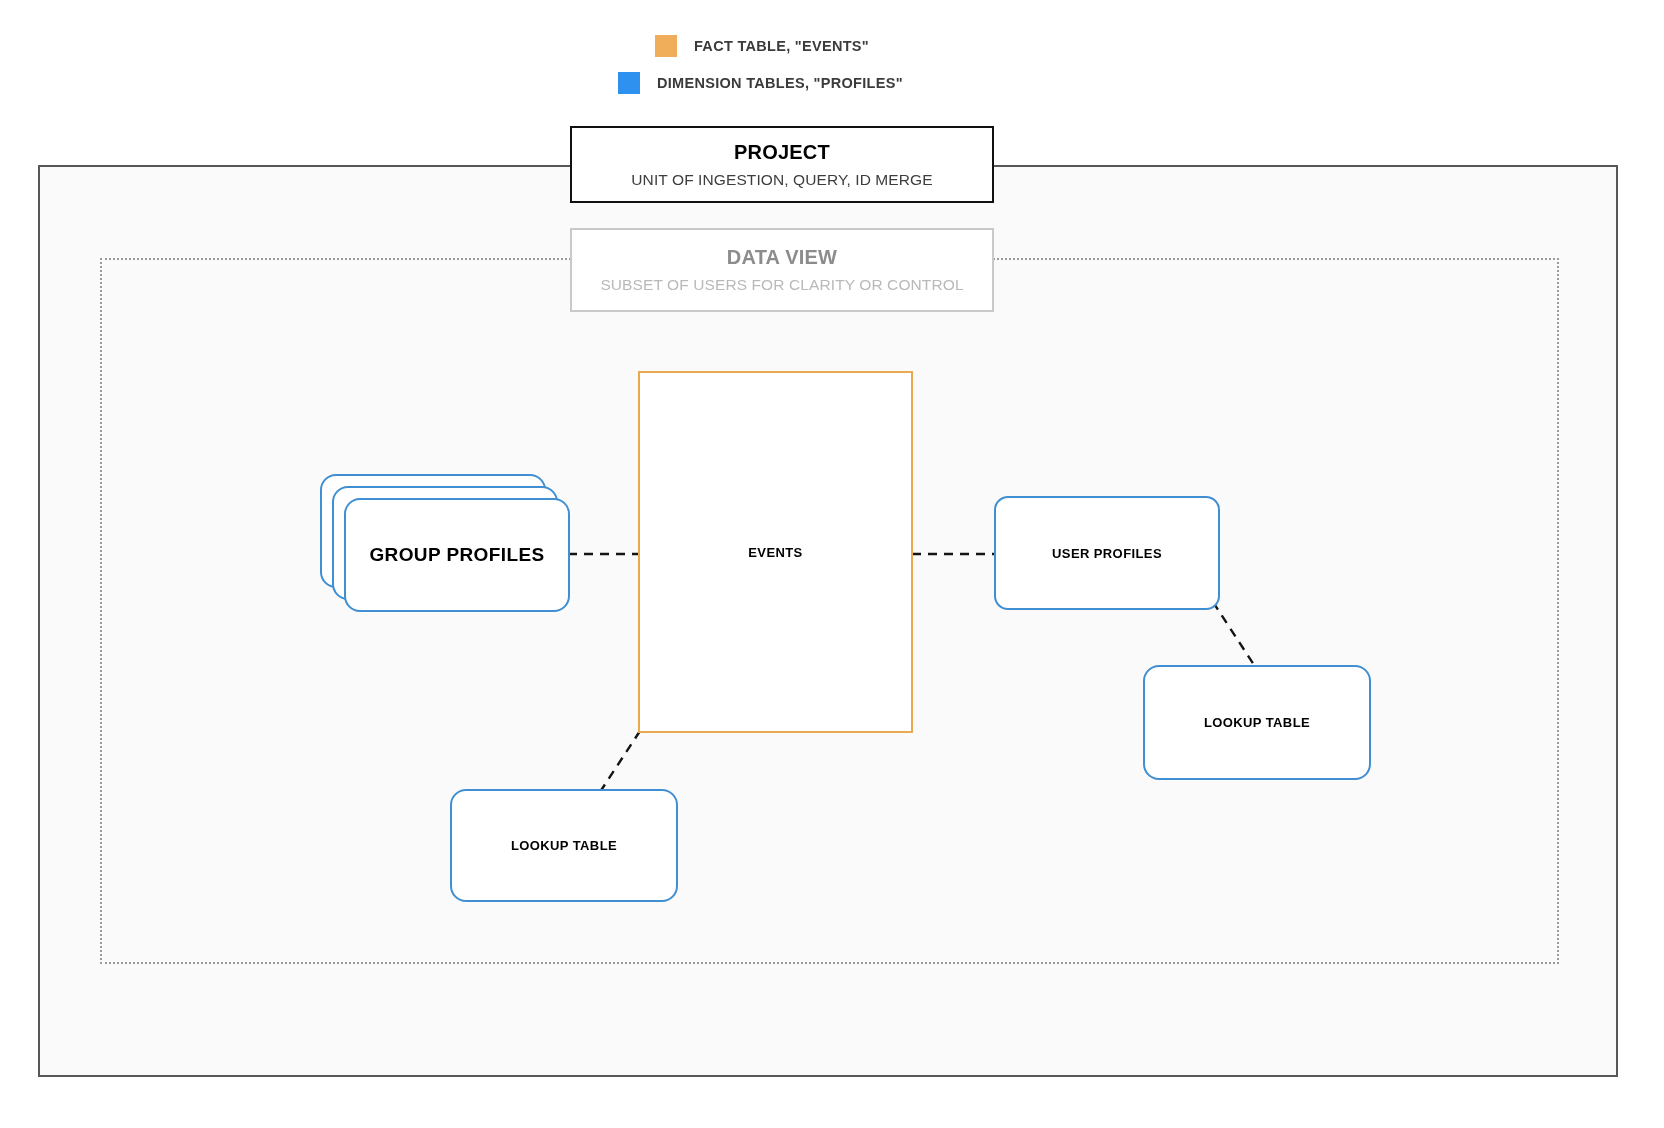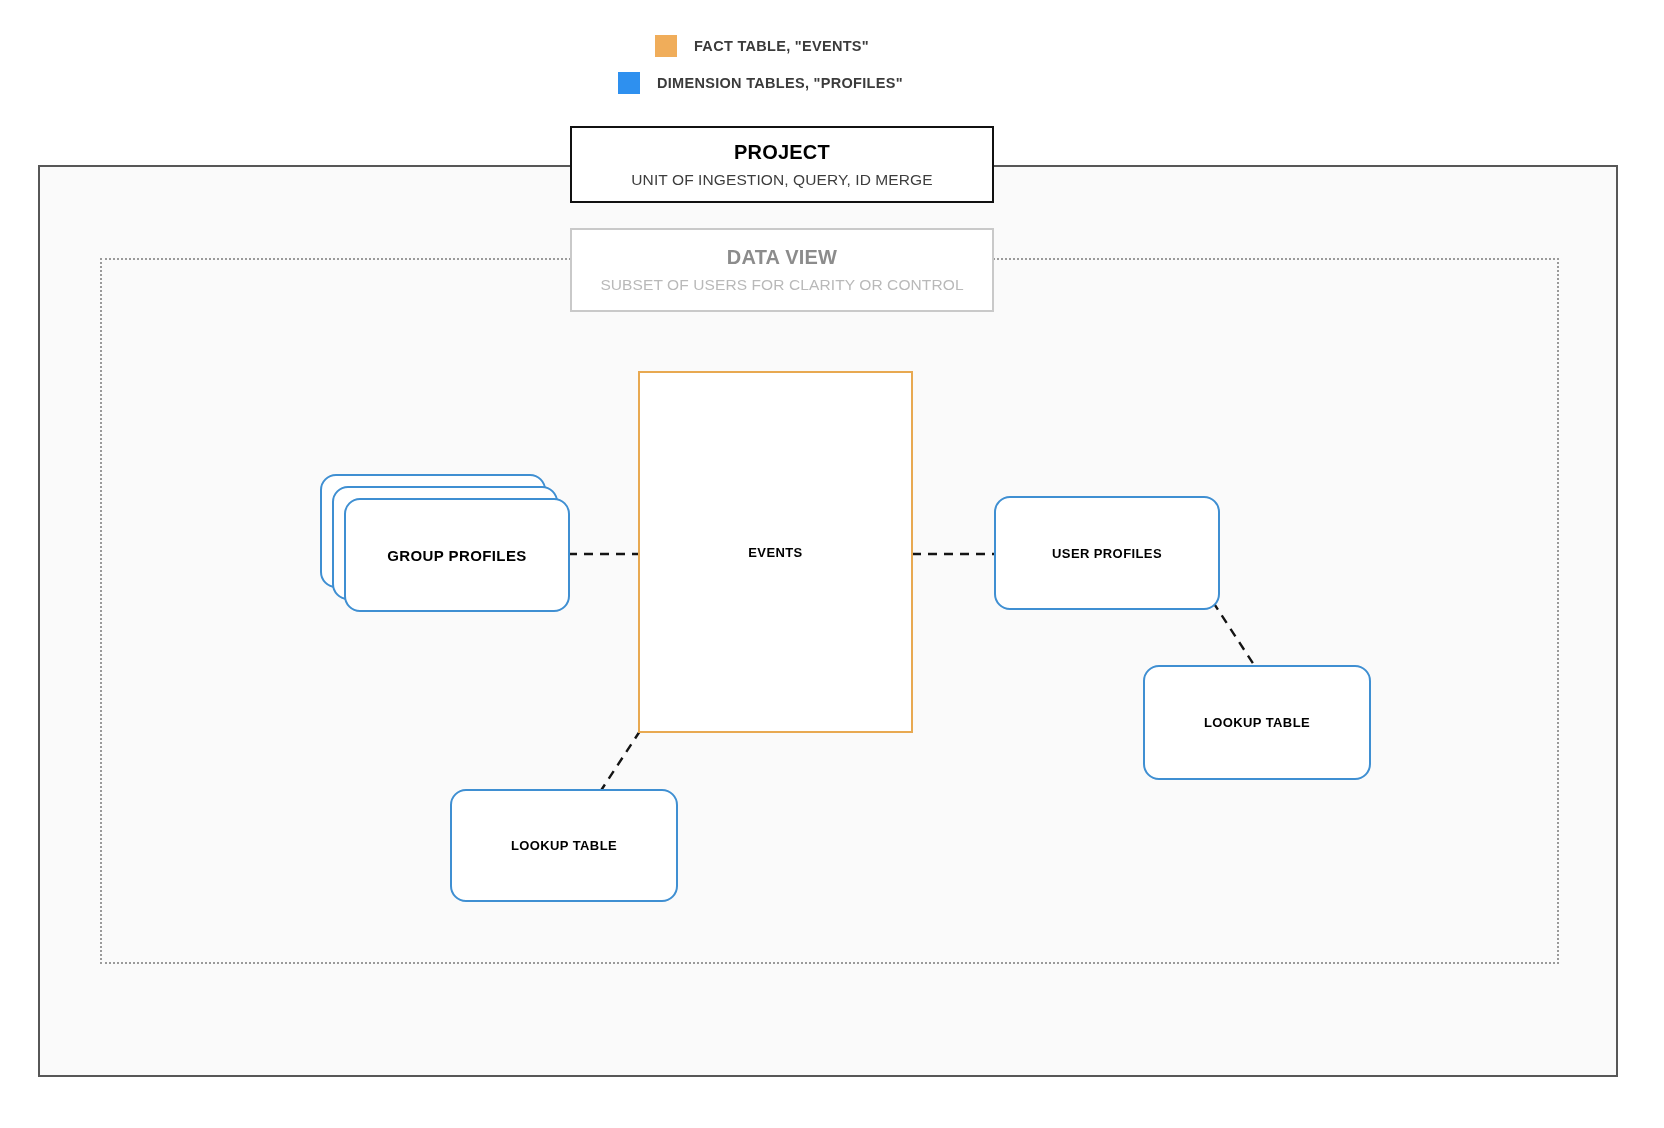--- a/index.html
+++ b/index.html
@@ -151,20 +151,21 @@
   
   .dim-card {
     border: 2px solid #3f8fd2;
     border-radius: 16px;
   }
   #user-profiles-node {
     left: 994px;
     top: 496px;
     width: 226px;
     height: 114px;
+    border-radius: 14px;
   }
   #lookup-right-node {
     left: 1143px;
     top: 665px;
     width: 228px;
     height: 115px;
   }
   #lookup-left-node {
     left: 450px;
     top: 789px;
@@ -190,21 +191,21 @@
     border: 2px solid #3f8fd2;
     border-radius: 16px;
   }
   #group-profiles-stack .stack-card.c1 { left: 0px;  top: 0px;  z-index: 1; }
   #group-profiles-stack .stack-card.c2 { left: 12px; top: 12px; z-index: 2; }
   #group-profiles-stack .stack-card.c3 {
     left: 24px; top: 24px; z-index: 3;
     display: flex; align-items: center; justify-content: center;
   }
   #group-profiles-stack .node-label {
-    font-size: 15px;
+    font-size: 19px;
     font-weight: bold;
     color: #000000;
     letter-spacing: 0.4px;
   }
 
   
   #connectors {
     position: absolute;
     left: 0;
     top: 0;

